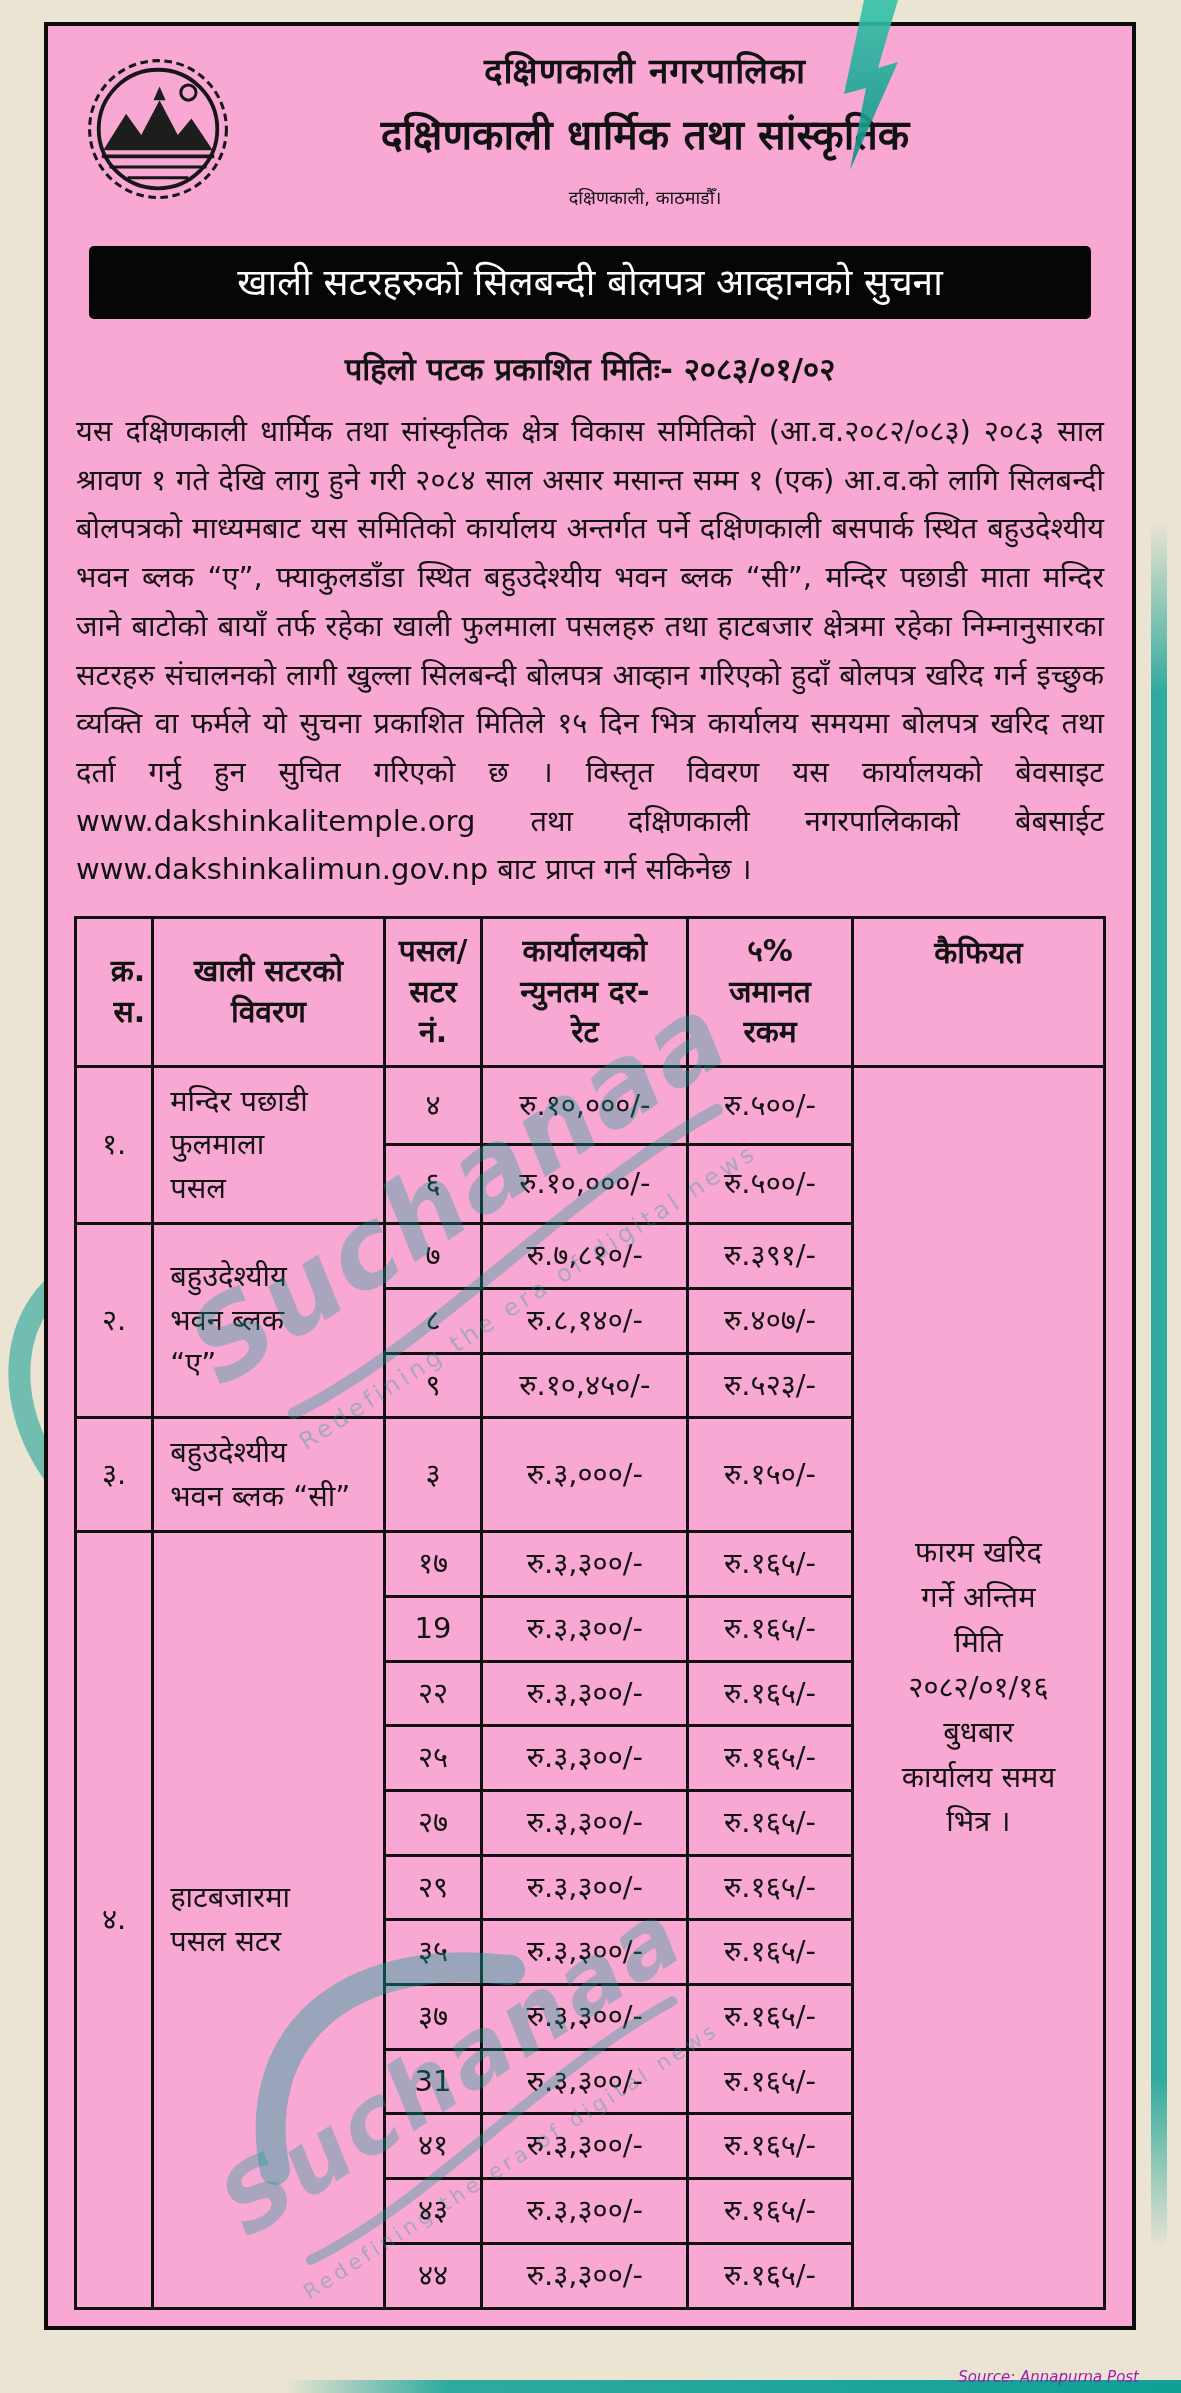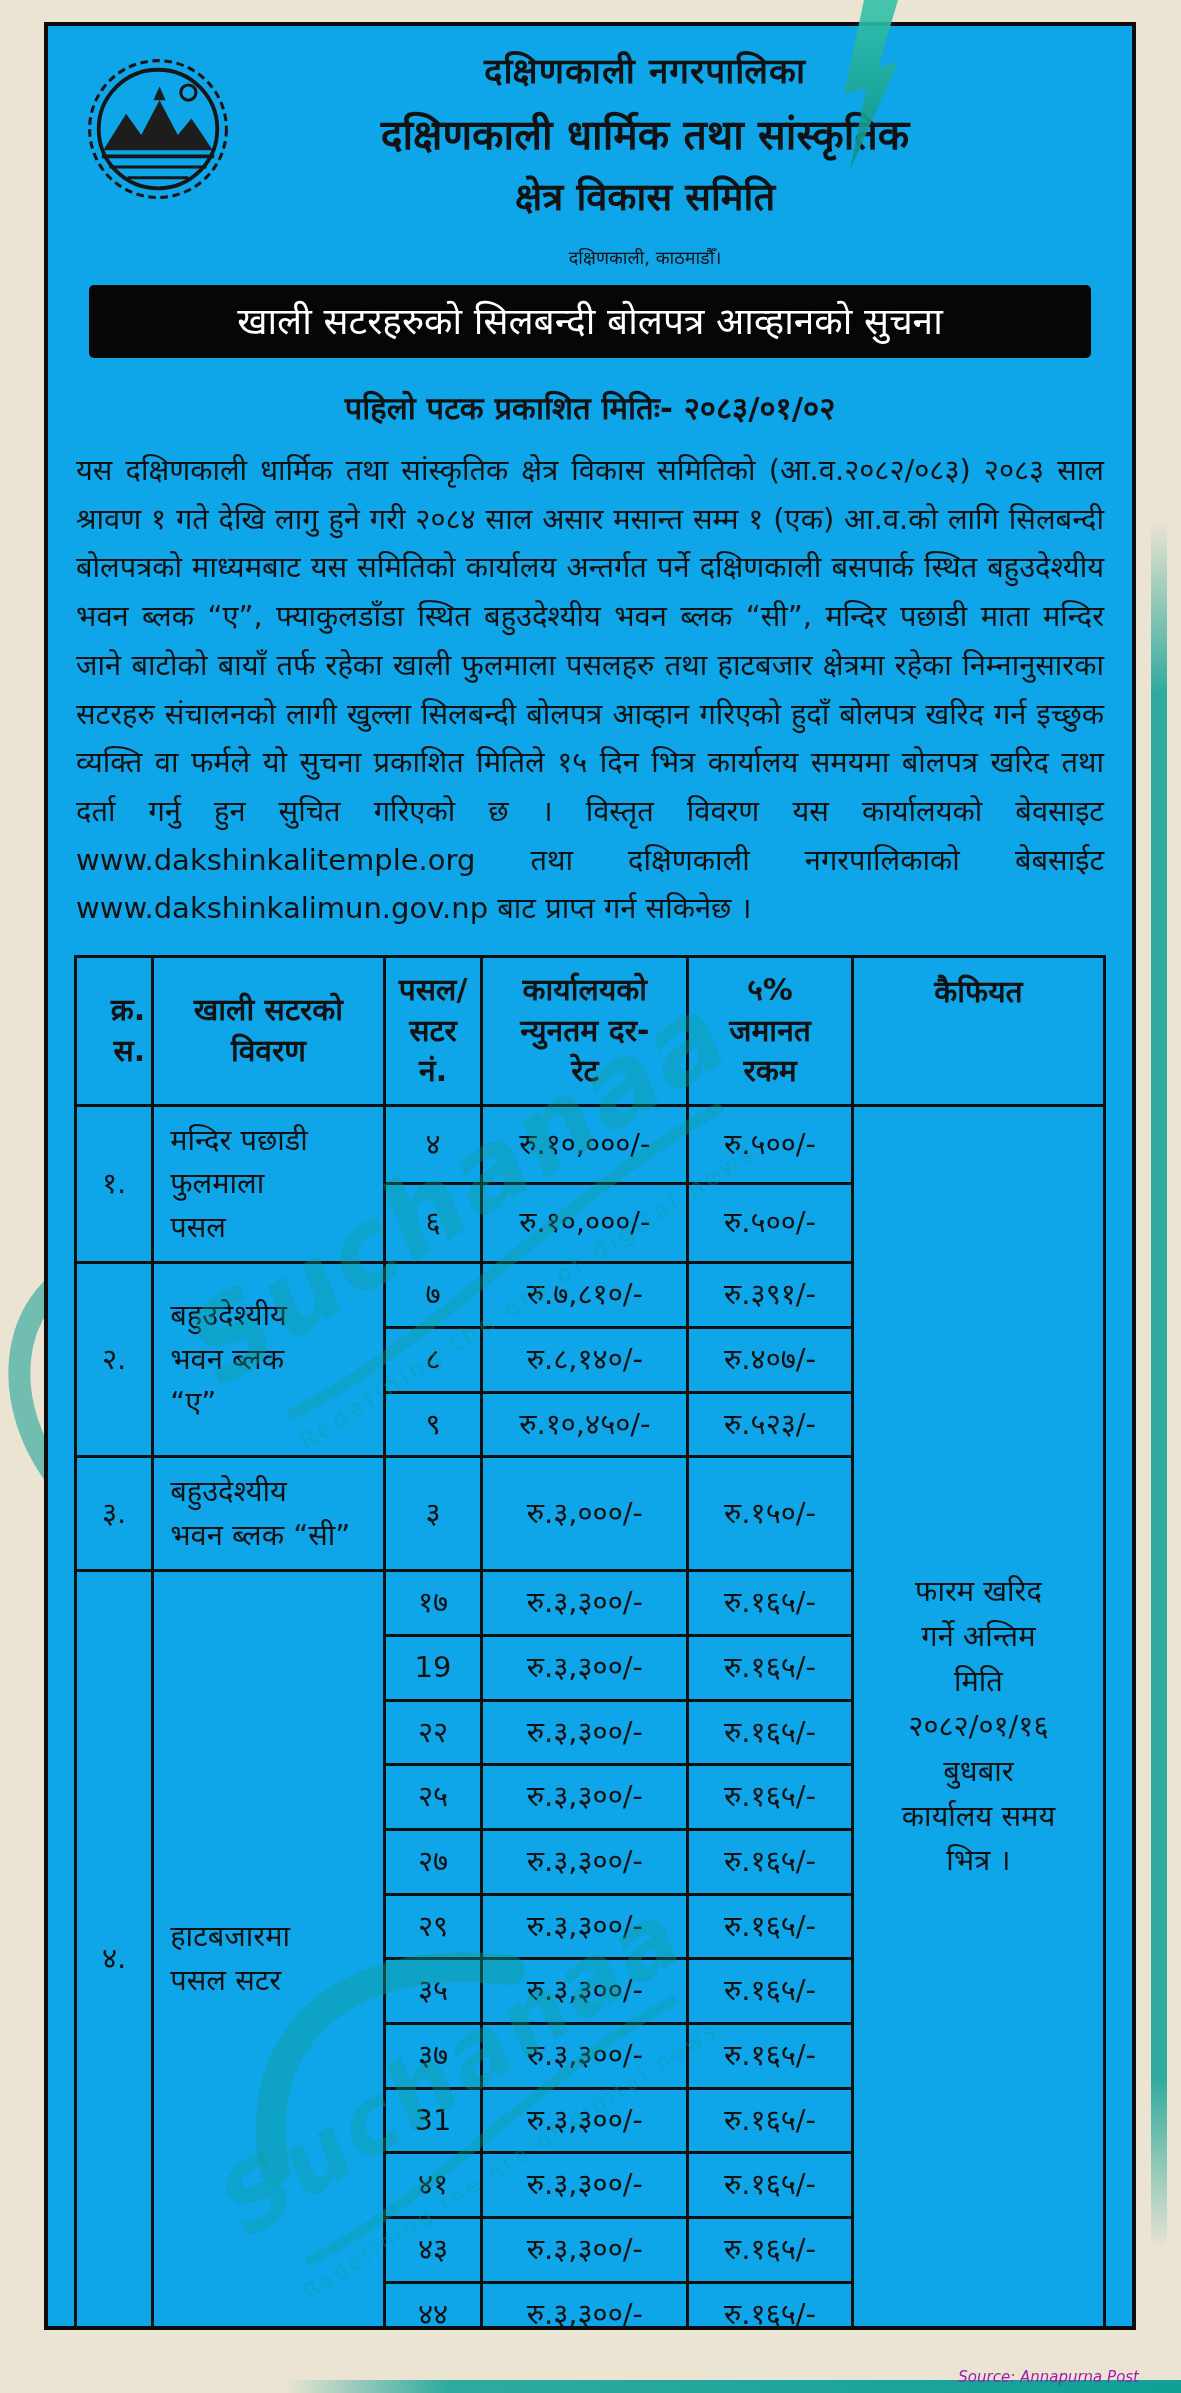--- a/index.html
+++ b/index.html
@@ -21,21 +21,21 @@
   .watermark { position:absolute; z-index:2; color:#0d9f93; opacity:.33; transform:rotate(-33deg); text-align:center; pointer-events:none; }
   .wm-text { display:block; font-size:108px; font-weight:bold; font-style:italic; letter-spacing:3px; white-space:nowrap; }
   .wm-tag { display:block; font-size:24px; letter-spacing:4px; margin-top:4px; white-space:nowrap; }
   .wm-swoosh { display:block; margin:-8px auto 0; }
   .wm1 { left:160px; top:1120px; width:640px; }
   .wm2 { left:190px; top:2010px; width:560px; }
   .wm2 .wm-text { font-size:92px; }
   .wm2 .wm-tag { font-size:21px; }
 
   
-  .document { position:absolute; left:44px; top:22px; width:1092px; height:2308px; background:#0ea5e9;
+  .document { position:absolute; left:44px; top:22px; width:1092px; height:2308px; background:#f9a8d4;
     border:4px solid #0c0c0c; padding:16px 26px 10px; z-index:1; overflow:hidden; color:#121212; }
 
   .doc-header { position:relative; min-height:188px; }
   .logo { position:absolute; left:8px; top:8px; width:152px; height:152px; }
   .header-text { text-align:center; padding:4px 40px 0 150px; }
   .h-line1 { font-size:35px; font-weight:bold; letter-spacing:1px; }
   .h-line2 { font-size:41px; font-weight:bold; margin-top:12px; }
   .h-line3 { font-size:38px; font-weight:bold; margin-top:8px; }
   .h-line4 { font-size:18px; margin-top:24px; }
 
@@ -89,21 +89,20 @@
         <path d="M14 66 L29 42 L39 56 L51 33 L63 56 L72 45 L86 66 Z" fill="#1d1d1d"></path>
         <path d="M47 33 h8 l-4 -9 z" fill="#1d1d1d"></path>
         <line x1="13" y1="70" x2="87" y2="70" stroke="#161616" stroke-width="2.5"></line>
         <line x1="18" y1="77" x2="82" y2="77" stroke="#161616" stroke-width="2"></line>
         <path d="M30 84 h40" stroke="#161616" stroke-width="2"></path>
         <circle cx="70" cy="28" r="5" fill="none" stroke="#161616" stroke-width="2"></circle>
       </svg>
       <div class="header-text">
         <div class="h-line1">दक्षिणकाली नगरपालिका</div>
         <div class="h-line2">दक्षिणकाली धार्मिक तथा सांस्कृतिक</div>
-        <div class="h-line3">क्षेत्र विकास समिति</div>
         <div class="h-line4">दक्षिणकाली, काठमाडौँ।</div>
       </div>
     </div>
 
     <div class="title-bar">खाली सटरहरुको सिलबन्दी बोलपत्र आव्हानको सुचना</div>
 
     <div class="published">पहिलो पटक प्रकाशित मितिः- २०८३/०१/०२</div>
 
     <p class="body-text">यस दक्षिणकाली धार्मिक तथा सांस्कृतिक क्षेत्र विकास समितिको (आ.व.२०८२/०८३) २०८३ साल श्रावण १ गते देखि लागु हुने गरी २०८४ साल असार मसान्त सम्म १ (एक) आ.व.को लागि सिलबन्दी बोलपत्रको माध्यमबाट यस समितिको कार्यालय अन्तर्गत पर्ने दक्षिणकाली बसपार्क स्थित बहुउदेश्यीय भवन ब्लक “ए”, फ्याकुलडाँडा स्थित बहुउदेश्यीय भवन ब्लक “सी”, मन्दिर पछाडी माता मन्दिर जाने बाटोको बायाँ तर्फ रहेका खाली फुलमाला पसलहरु तथा हाटबजार क्षेत्रमा रहेका निम्नानुसारका सटरहरु संचालनको लागी खुल्ला सिलबन्दी बोलपत्र आव्हान गरिएको हुदाँ बोलपत्र खरिद गर्न इच्छुक व्यक्ति वा फर्मले यो सुचना प्रकाशित मितिले १५ दिन भित्र कार्यालय समयमा बोलपत्र खरिद तथा दर्ता गर्नु हुन सुचित गरिएको छ । विस्तृत विवरण यस कार्यालयको बेवसाइट www.dakshinkalitemple.org तथा दक्षिणकाली नगरपालिकाको बेबसाईट www.dakshinkalimun.gov.np बाट प्राप्त गर्न सकिनेछ ।</p>
 

